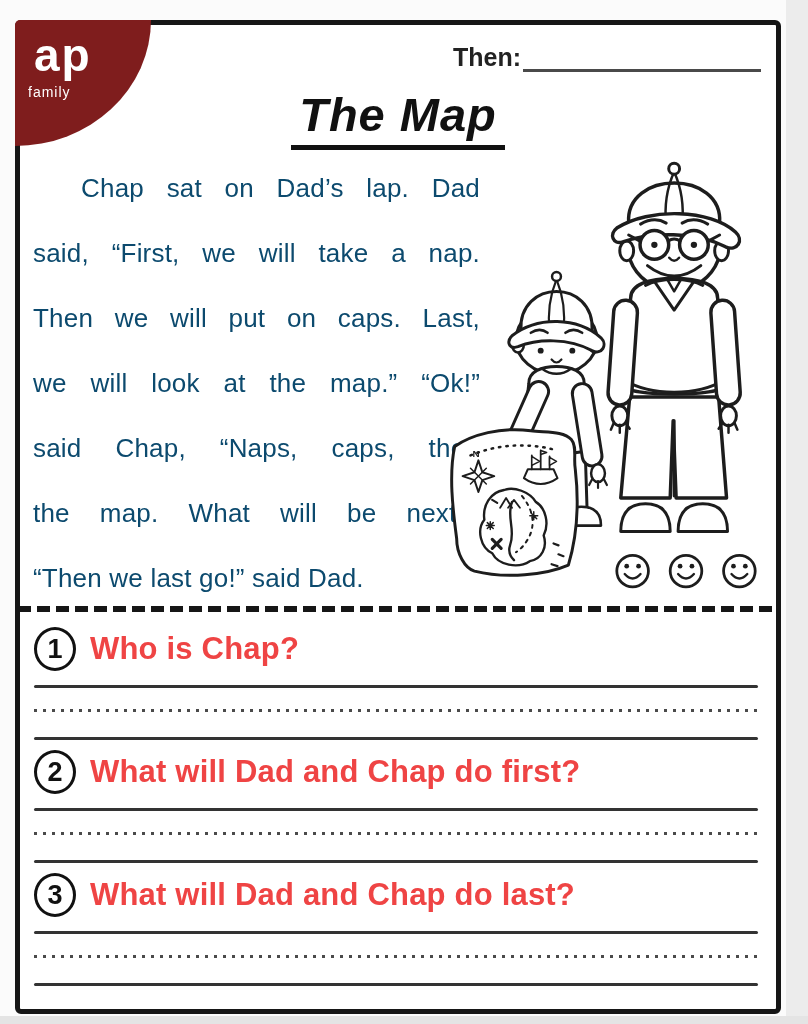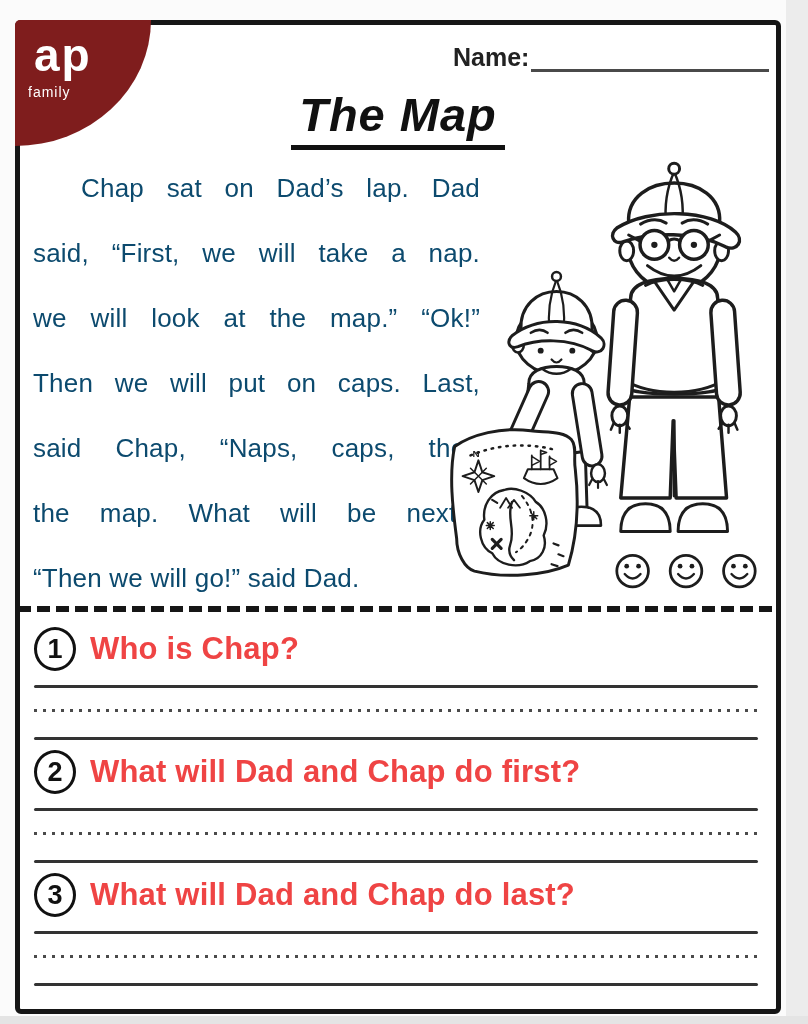--- a/index.html
+++ b/index.html
@@ -96,35 +96,35 @@
 <div class="strip-bottom"></div>
 
 <div class="sheet">
 
   <div class="badge">
     <div class="badge-ap">ap</div>
     <div class="badge-family">family</div>
   </div>
 
   <div class="name-row">
-    <span>Name:</span><span class="name-line"></span>
+    <span>Then:</span><span class="name-line"></span>
   </div>
 
   <div class="title-row">
     <span class="title-text">The Map</span>
   </div>
 
   <div class="passage">
     <div class="pline first">Chap sat on Dad’s lap.  Dad</div>
     <div class="pline">said, “First, we will take a nap.</div>
+    <div class="pline">Then we will put on caps.  Last,</div>
     <div class="pline">we will look at the map.”  “Ok!”</div>
-    <div class="pline">Then we will put on caps.  Last,</div>
     <div class="pline">said Chap, “Naps, caps, then</div>
     <div class="pline">the map.  What will be next?”</div>
-    <div class="pline last">“Then we will go!” said Dad.</div>
+    <div class="pline last">“Then we last go!” said Dad.</div>
   </div>
 
   <div class="illustration">
     <svg viewBox="0 0 350 472">
 
       <g>
         <ellipse class="fw" cx="250" cy="118" rx="47" ry="46" stroke-width="3.5"></ellipse>
         <ellipse class="fw" cx="202" cy="124" rx="7" ry="10" stroke-width="3"></ellipse>
         <ellipse class="fw" cx="298" cy="124" rx="7" ry="10" stroke-width="3"></ellipse>
 

